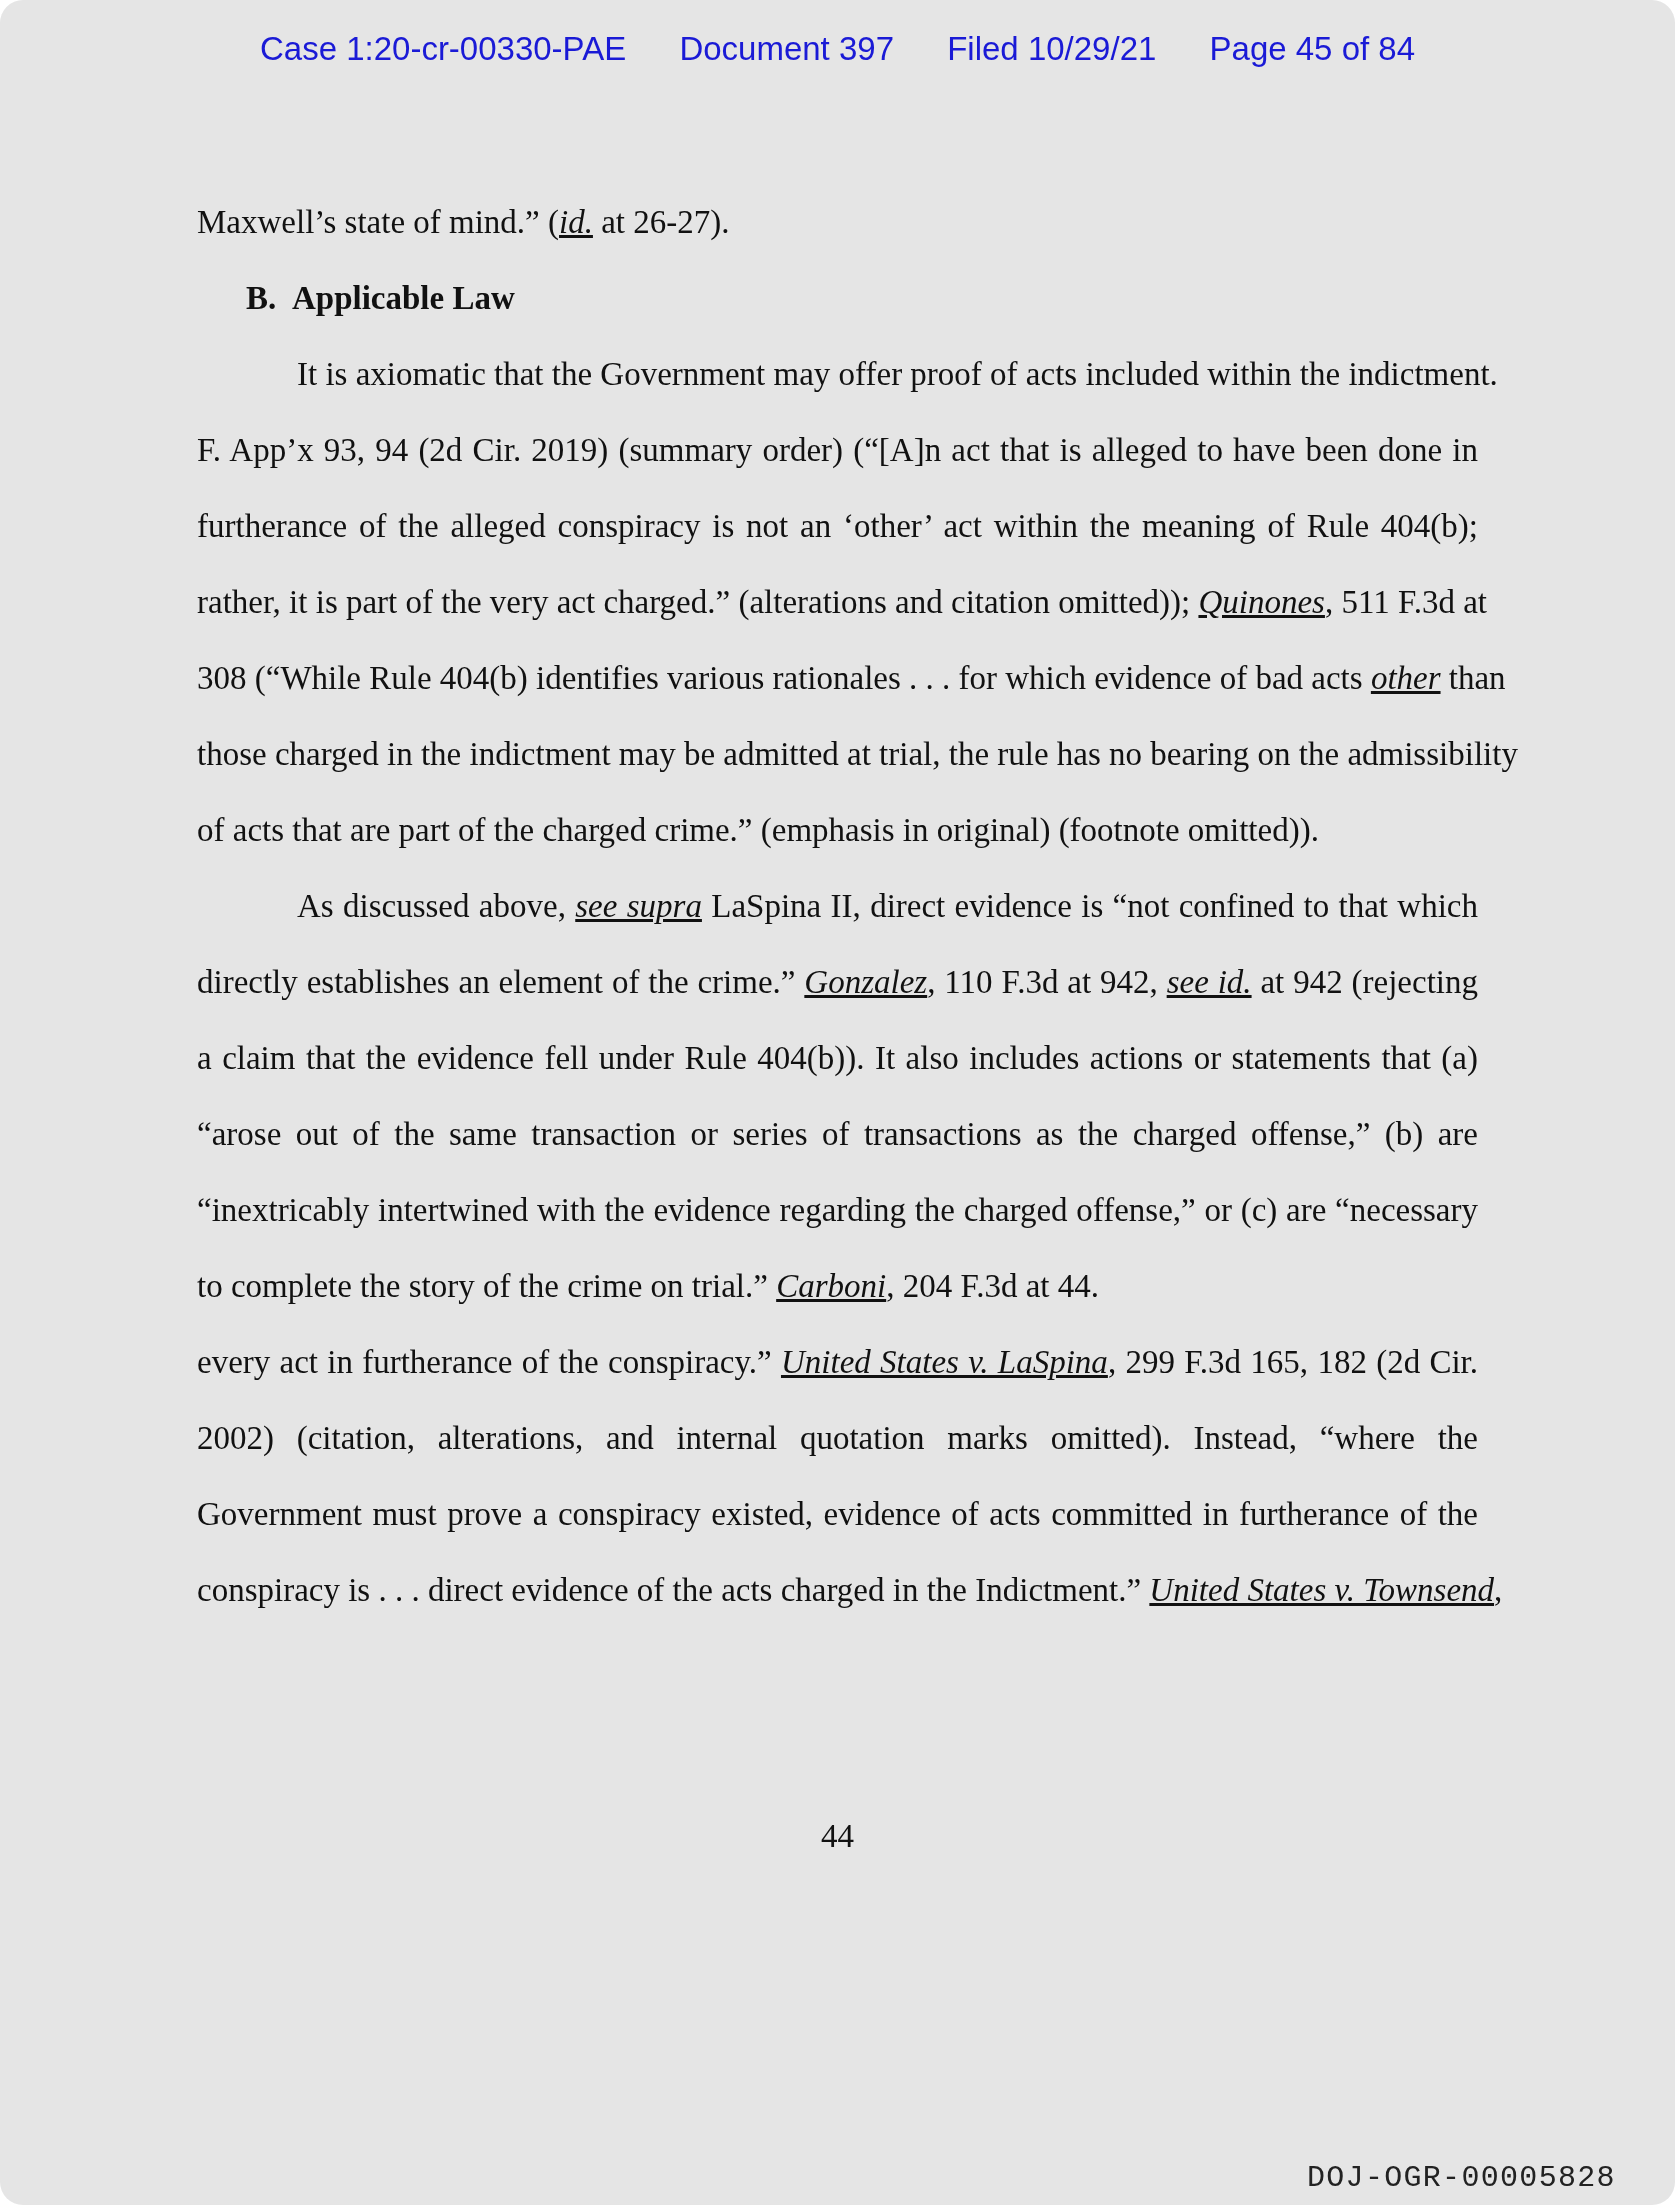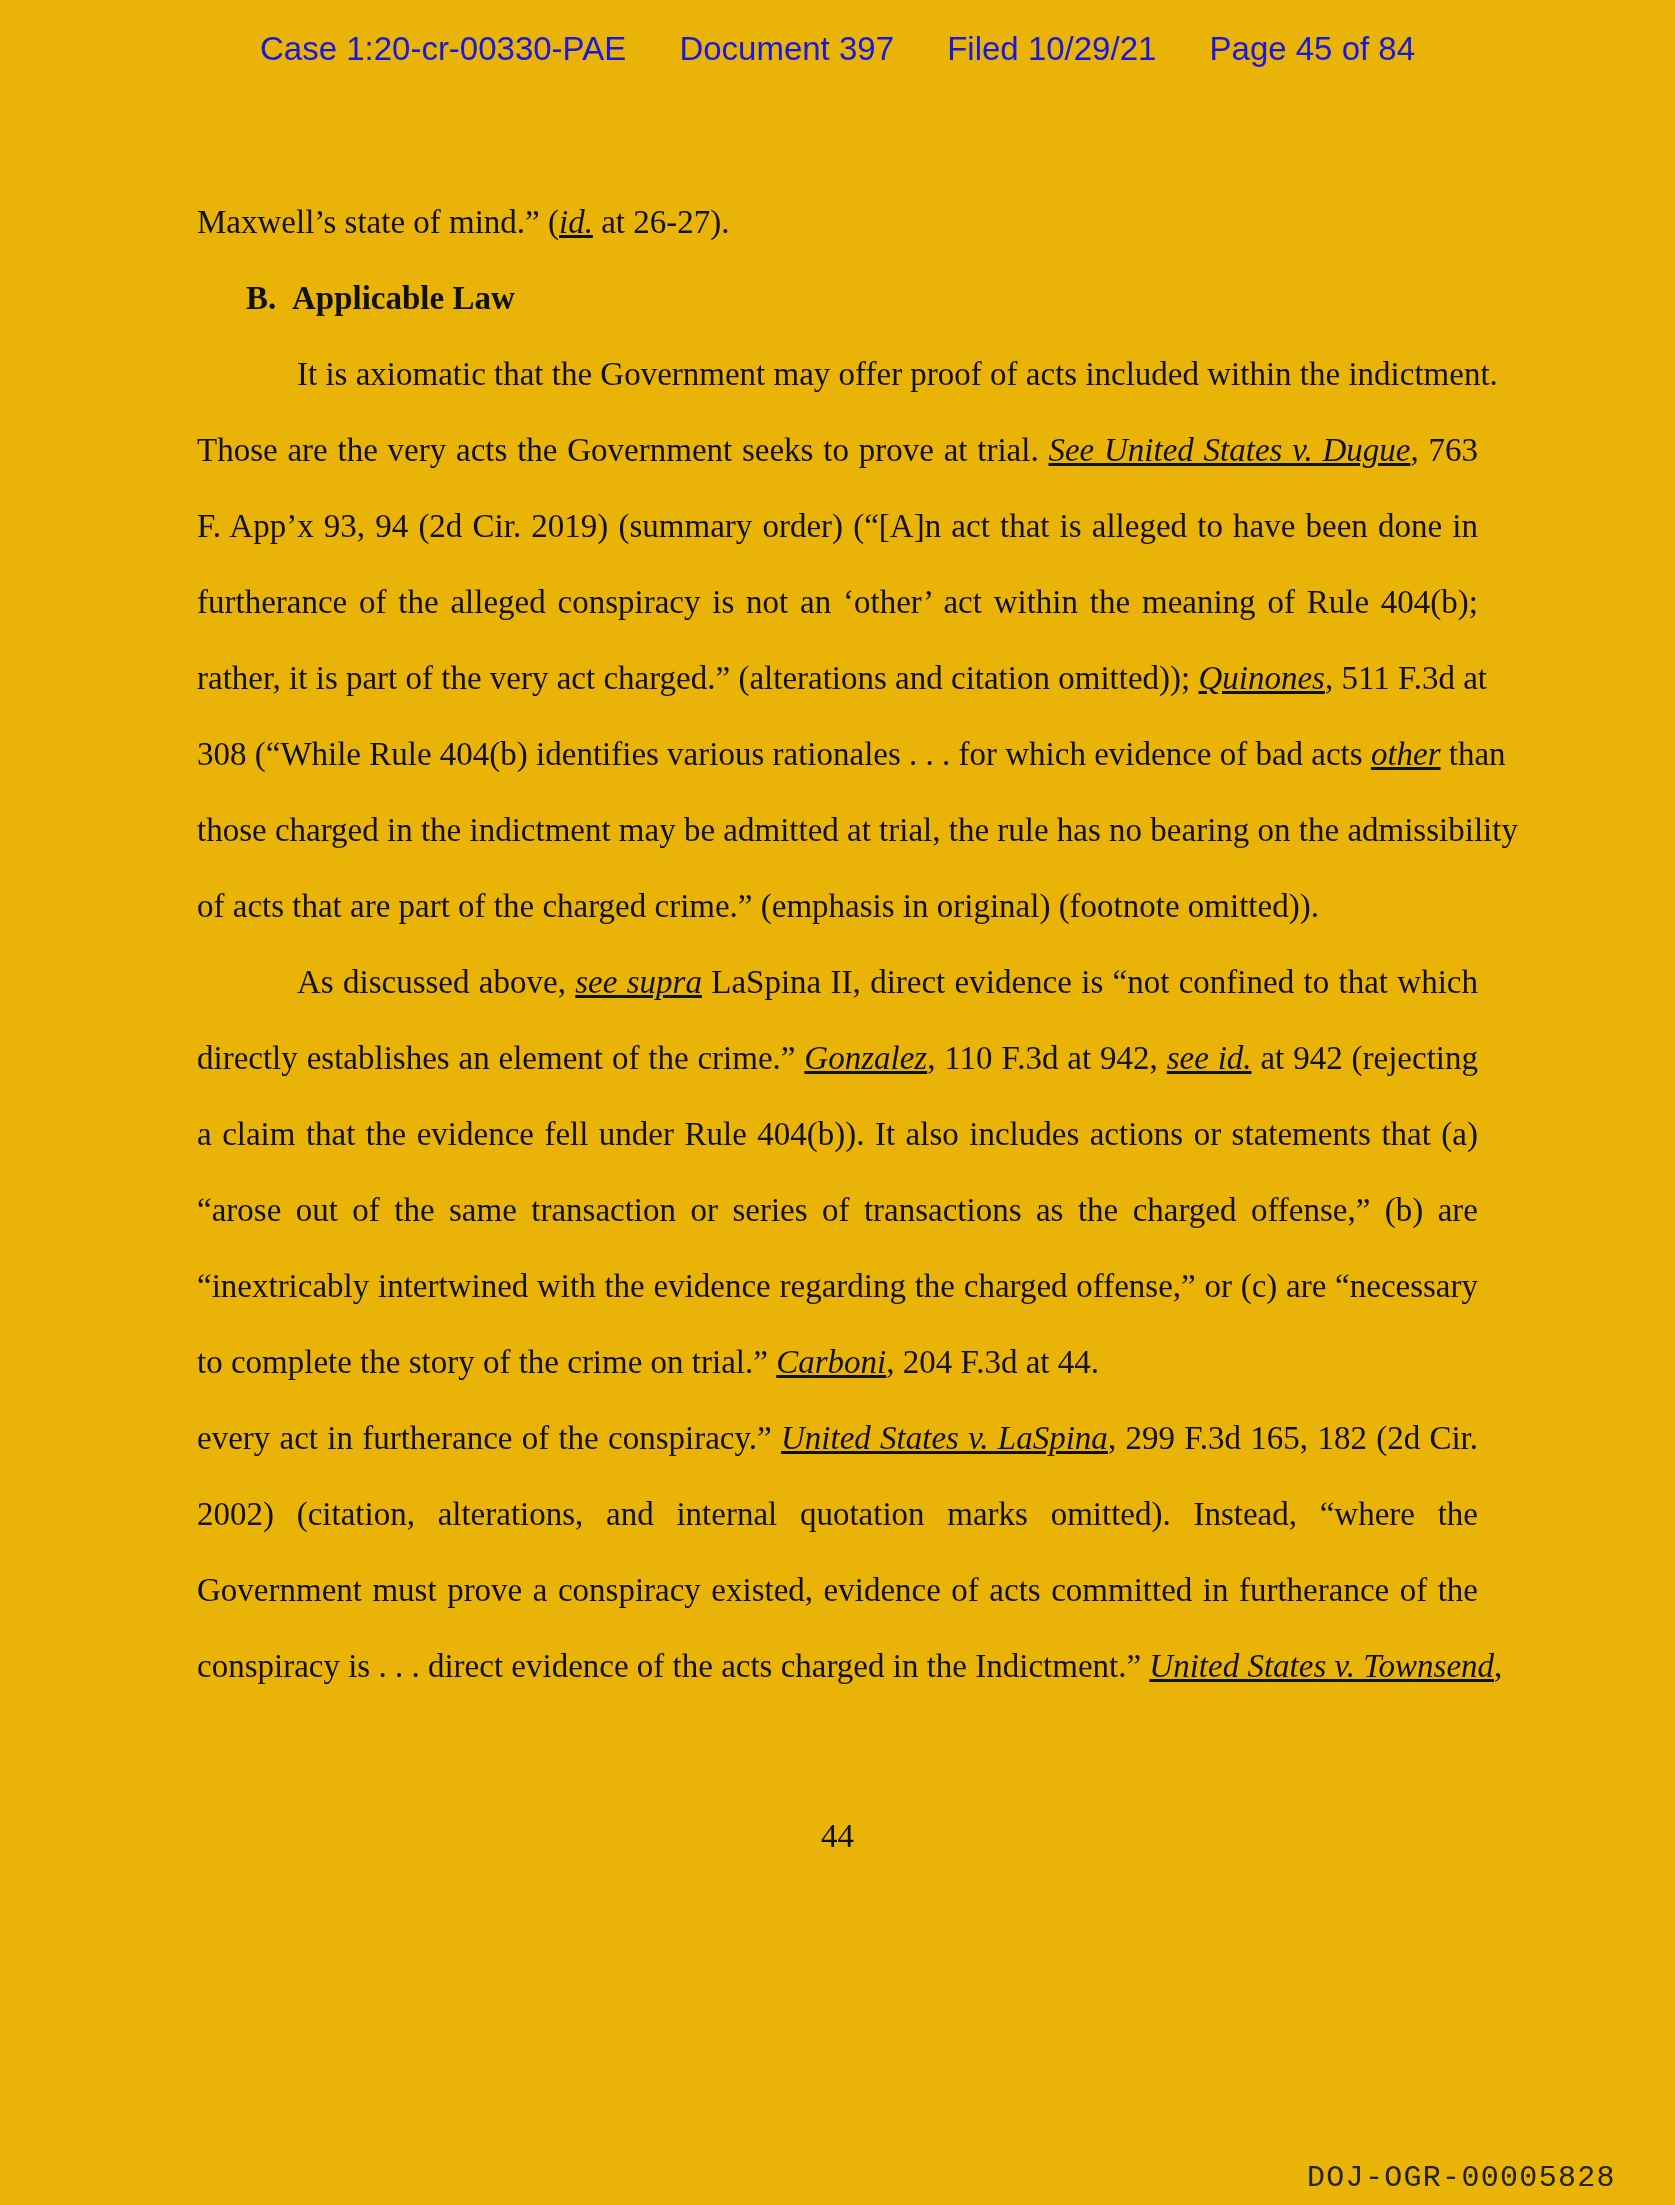--- a/index.html
+++ b/index.html
@@ -1,17 +1,17 @@
 <!DOCTYPE html>
 <html style="font-size:10.5px"><head>
 <meta charset="utf-8">
 <style>
   html, body { margin: 0; padding: 0; background: #ffffff; }
   body { width: 1675px; height: 2205px; position: relative; overflow: hidden; }
-  .page { position: absolute; left: 0; top: 0; width: 1675px; height: 2205px; background: #eab308; }
+  .page { position: absolute; left: 0; top: 0; width: 1675px; height: 2205px; background: #e5e5e5; border-radius: 23px; }
 
   .ecf-header {
     position: absolute; top: 30px; left: 0; width: 1675px;
     text-align: center;
     font-family: "Liberation Sans", sans-serif;
     font-size: 33px; color: #1a1ad6; white-space: nowrap;
   }
   .ecf-header span { display: inline-block; margin: 0 22px; }
 
   .body-text {
@@ -51,21 +51,20 @@
     <span>Filed 10/29/21</span>
     <span>Page 45 of 84</span>
   </div>
 
   <div class="body-text">
     <div class="line last"><span>Maxwell’s state of mind.” (</span><i>id.</i><span> at 26-27).</span></div>
 
     <div class="heading"><span class="letter">B.</span><span>Applicable Law</span></div>
 
     <div class="line indent">It is axiomatic that the Government may offer proof of acts included within the indictment.</div>
-    <div class="line"><span>Those are the very acts the Government seeks to prove at trial.  </span><i>See United States v. Dugue</i><span>, 763</span></div>
     <div class="line">F. App’x 93, 94 (2d Cir. 2019) (summary order) (“[A]n act that is alleged to have been done in</div>
     <div class="line">furtherance of the alleged conspiracy is not an ‘other’ act within the meaning of Rule 404(b);</div>
     <div class="line"><span>rather, it is part of the very act charged.” (alterations and citation omitted)); </span><i>Quinones</i><span>, 511 F.3d at</span></div>
     <div class="line"><span>308 (“While Rule 404(b) identifies various rationales . . . for which evidence of bad acts </span><i>other</i><span> than</span></div>
     <div class="line">those charged in the indictment may be admitted at trial, the rule has no bearing on the admissibility</div>
     <div class="line last">of acts that are part of the charged crime.” (emphasis in original) (footnote omitted)).</div>
 
     <div class="line indent"><span>As discussed above, </span><i>see supra</i><span> LaSpina II, direct evidence is “not confined to that which</span></div>
     <div class="line"><span>directly establishes an element of the crime.”  </span><i>Gonzalez</i><span>, 110 F.3d at 942, </span><i>see id.</i><span> at 942 (rejecting</span></div>
     <div class="line">a claim that the evidence fell under Rule 404(b)).  It also includes actions or statements that (a)</div>

